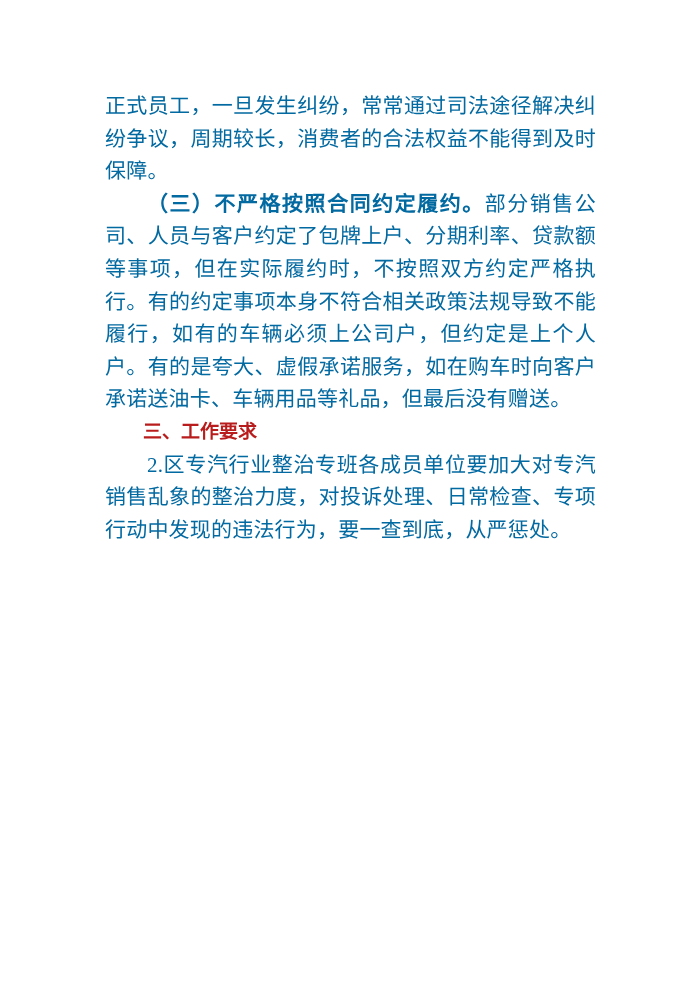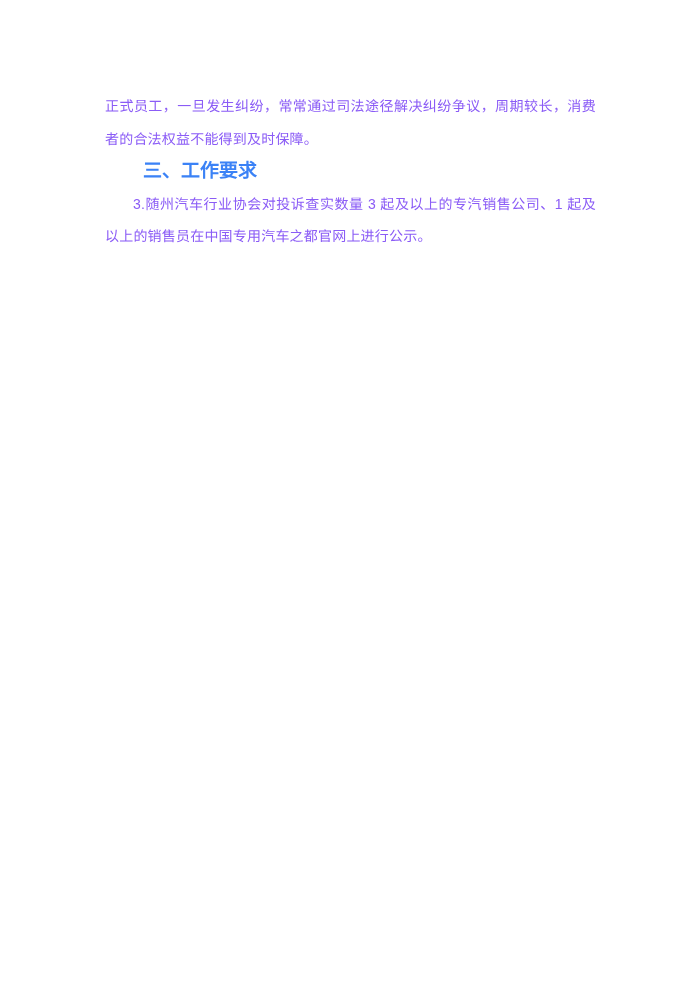--- a/index.html
+++ b/index.html
@@ -16,55 +16,56 @@
   }
   .text-block {
     position: absolute;
     left: 105px;
     top: 90px;
     width: 491px;
   }
   .para {
     margin: 0;
     padding: 0;
-    font-family: Liberation Sans, sans-serif;
-    font-size: 14px;
+    font-family: Liberation Serif, serif;
+    font-size: 21px;
     line-height: 32.6px;
-    color: #8b5cf6;
+    color: #0369a1;
     text-align: justify;
     letter-spacing: 0.2px;
   }
   .indent {
     text-indent: 2em;
   }
   .lead {
     font-weight: 700;
   }
   .heading {
     margin: 0;
     padding: 0;
     text-indent: 2em;
     font-family: "Liberation Sans", "DejaVu Sans", sans-serif;
     font-weight: 700;
     font-size: 19px;
     line-height: 32.6px;
-    color: #3b82f6;
+    color: #b91c1c;
     text-align: left;
   }
 </style>
 </head>
 <body>
 
 <div class="page">
   <div class="text-block">
 
     <p class="para"><span>正式员工，一旦发生纠纷，常常通过司法途径解决纠纷争议，周期较长，消费者的合法权益不能得到及时保障。</span></p>
 
+    <p class="para indent"><span class="lead">（三）不严格按照合同约定履约。</span><span>部分销售公司、人员与客户约定了包牌上户、分期利率、贷款额等事项，但在实际履约时，不按照双方约定严格执行。有的约定事项本身不符合相关政策法规导致不能履行，如有的车辆必须上公司户，但约定是上个人户。有的是夸大、虚假承诺服务，如在购车时向客户承诺送油卡、车辆用品等礼品，但最后没有赠送。</span></p>
 
 
     <p class="heading">三、工作要求</p>
 
 
+    <p class="para indent">2.区专汽行业整治专班各成员单位要加大对专汽销售乱象的整治力度，对投诉处理、日常检查、专项行动中发现的违法行为，要一查到底，从严惩处。</p>
 
-    <p class="para indent">3.随州汽车行业协会对投诉查实数量 3 起及以上的专汽销售公司、1 起及以上的销售员在中国专用汽车之都官网上进行公示。</p>
 
   </div>
 </div>
 
 </body></html>

